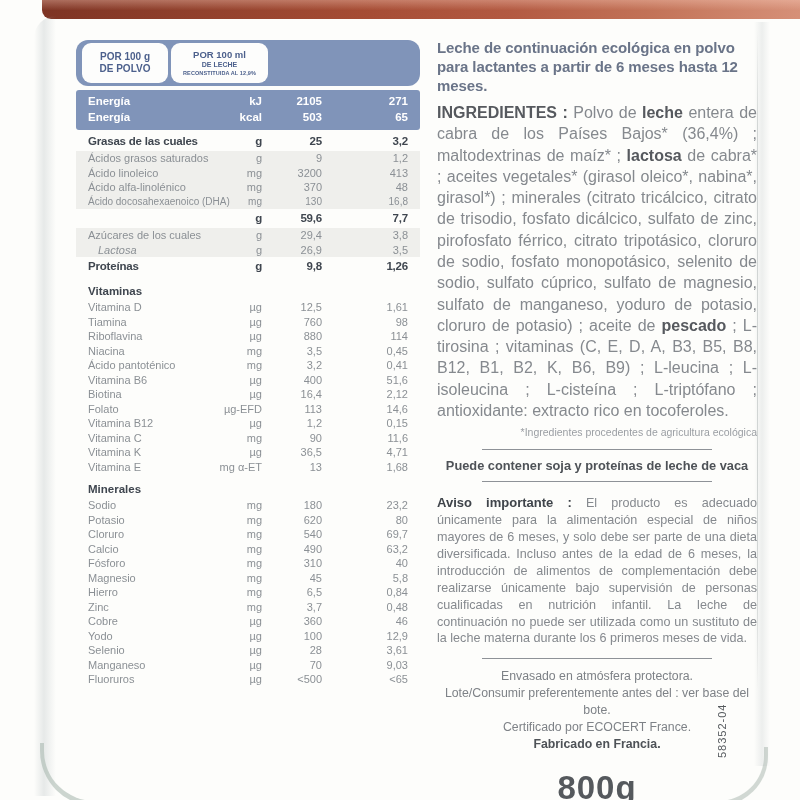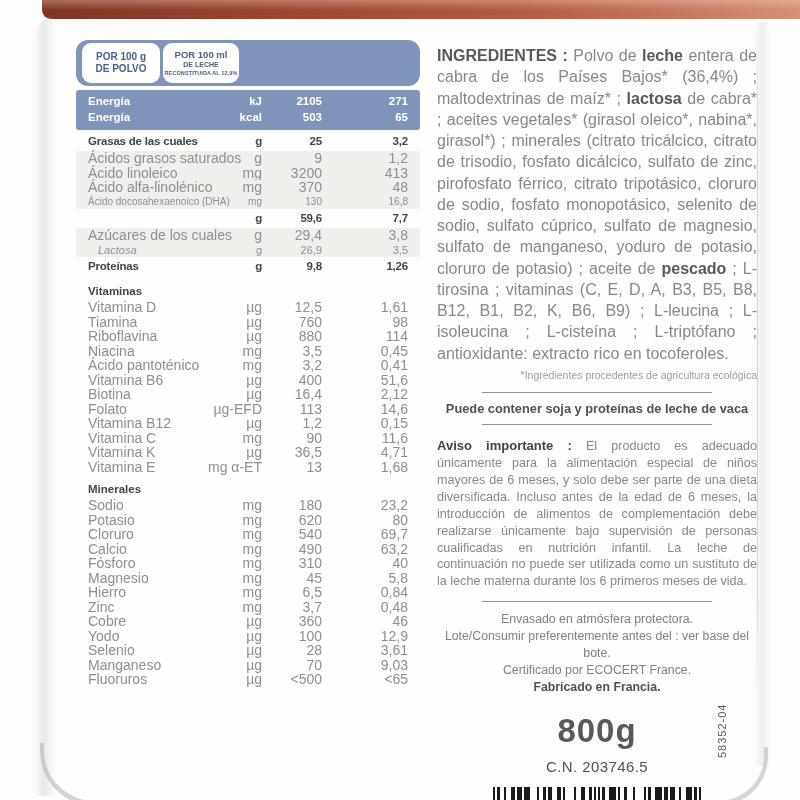--- a/index.html
+++ b/index.html
@@ -51,41 +51,41 @@
   }
   .nh-title{
     flex:1;display:flex;flex-direction:column;justify-content:center;text-align:center;
     color:#ffffff;font-weight:bold;font-size:10.5px;line-height:1.3;letter-spacing:.2px;
   }
   .nh-win{
     background:#fdfdfc;border-radius:9px;margin-left:3px;
     display:flex;flex-direction:column;justify-content:center;text-align:center;
     color:#4C608C;font-weight:bold;
   }
-  .nh-win1{width:78px;font-size:10px;line-height:1.25;}
-  .nh-win2{width:76px;}
+  .nh-win1{width:86px;font-size:10px;line-height:1.25;}
+  .nh-win2{width:97px;}
   .nh-win2 .l1{font-size:9.5px;line-height:1.2;}
   .nh-win2 .l2{font-size:7px;line-height:1.25;}
   .nh-win2 .l3{font-size:5.5px;line-height:1.3;letter-spacing:.1px;}
   .energy-band{
     margin-top:4px;background:#8094B9;border-radius:3px;padding:4px 0;
   }
   .energy-band .nrow{height:16px;}
   .energy-band .rl,.energy-band .ru,.energy-band .ra,.energy-band .rb{
     color:#fff;font-weight:bold;font-size:11.5px;
   }
   .nutri-body{margin-top:2px;}
   .nrow{position:relative;height:14.5px;}
   .nrow span{position:absolute;white-space:nowrap;top:0;line-height:inherit;}
   .nrow{line-height:14.5px;}
   .rl{left:12px;}
   .ru{right:158px;}
   .ra{right:98px;}
   .rb{right:12px;}
-  .row-sub{font-size:14px;color:#8B9095;}
+  .row-sub{font-size:11px;color:#8B9095;}
   .row-subsm{font-size:10px;color:#8B9095;}
   .row-subit .rl{font-style:italic;left:22px;}
   .row-subit{font-size:11px;color:#8B9095;}
   .row-main{height:19px;line-height:19px;font-size:11.5px;font-weight:bold;color:#3F464F;letter-spacing:-.2px;}
   .row-sec{height:20px;line-height:22px;margin-top:4px;font-size:11.5px;font-weight:bold;color:#3F464F;}
   .shade{background:#EFEFEC;}
   
   .right-col{position:absolute;left:437px;top:38px;width:320px;}
   .r-title{color:#6A7488;font-weight:bold;font-size:15px;line-height:1.27;letter-spacing:-.1px;}
   .r-ingredients{margin-top:7px;color:#85898E;font-size:16px;line-height:1.33;text-align:justify;}
@@ -365,20 +365,21 @@
       <div class="nrow row-sub">
         <span class="rl">Fluoruros</span>
         <span class="ru">µg</span>
         <span class="ra">&lt;500</span>
         <span class="rb">&lt;65</span>
       </div>
     </div>
 </div>
 
 <div class="right-col">
+  <div class="r-title">Leche de continuación ecológica en polvo para lactantes a partir de 6 meses hasta 12 meses.</div>
   <div class="r-ingredients" id="ingredients"><b>INGREDIENTES : </b><span>Polvo de </span><b>leche</b><span> entera de cabra de los Países Bajos* (36,4%) ; maltodextrinas de maíz* ; </span><b>lactosa</b><span> de cabra* ; aceites vegetales* (girasol oleico*, nabina*, girasol*) ; minerales (citrato tricálcico, citrato de trisodio, fosfato dicálcico, sulfato de zinc, pirofosfato férrico, citrato tripotásico, cloruro de sodio, fosfato monopotásico, selenito de sodio, sulfato cúprico, sulfato de magnesio, sulfato de manganeso, yoduro de potasio, cloruro de potasio) ; aceite de </span><b>pescado</b><span> ; L-tirosina ; vitaminas (C, E, D, A, B3, B5, B8, B12, B1, B2, K, B6, B9) ; L-leucina ; L-isoleucina ; L-cisteína ; L-triptófano ; antioxidante: extracto rico en tocoferoles.</span></div>
   <div class="r-note">*Ingredientes procedentes de agricultura ecológica</div>
   <hr class="r-hr">
   <div class="r-allergen">Puede contener soja y proteínas de leche de vaca</div>
   <hr class="r-hr r-hr2">
   <div class="r-aviso">
     <b>Aviso importante : </b><span>El producto es adecuado únicamente para la alimentación especial de niños mayores de 6 meses, y solo debe ser parte de una dieta diversificada. Incluso antes de la edad de 6 meses, la introducción de alimentos de complementación debe realizarse únicamente bajo supervisión de personas cualificadas en nutrición infantil. La leche de continuación no puede ser utilizada como un sustituto de la leche materna durante los 6 primeros meses de vida.</span>
   </div>
   <hr class="r-hr">
   <div class="r-footer" id="footer-lines">

